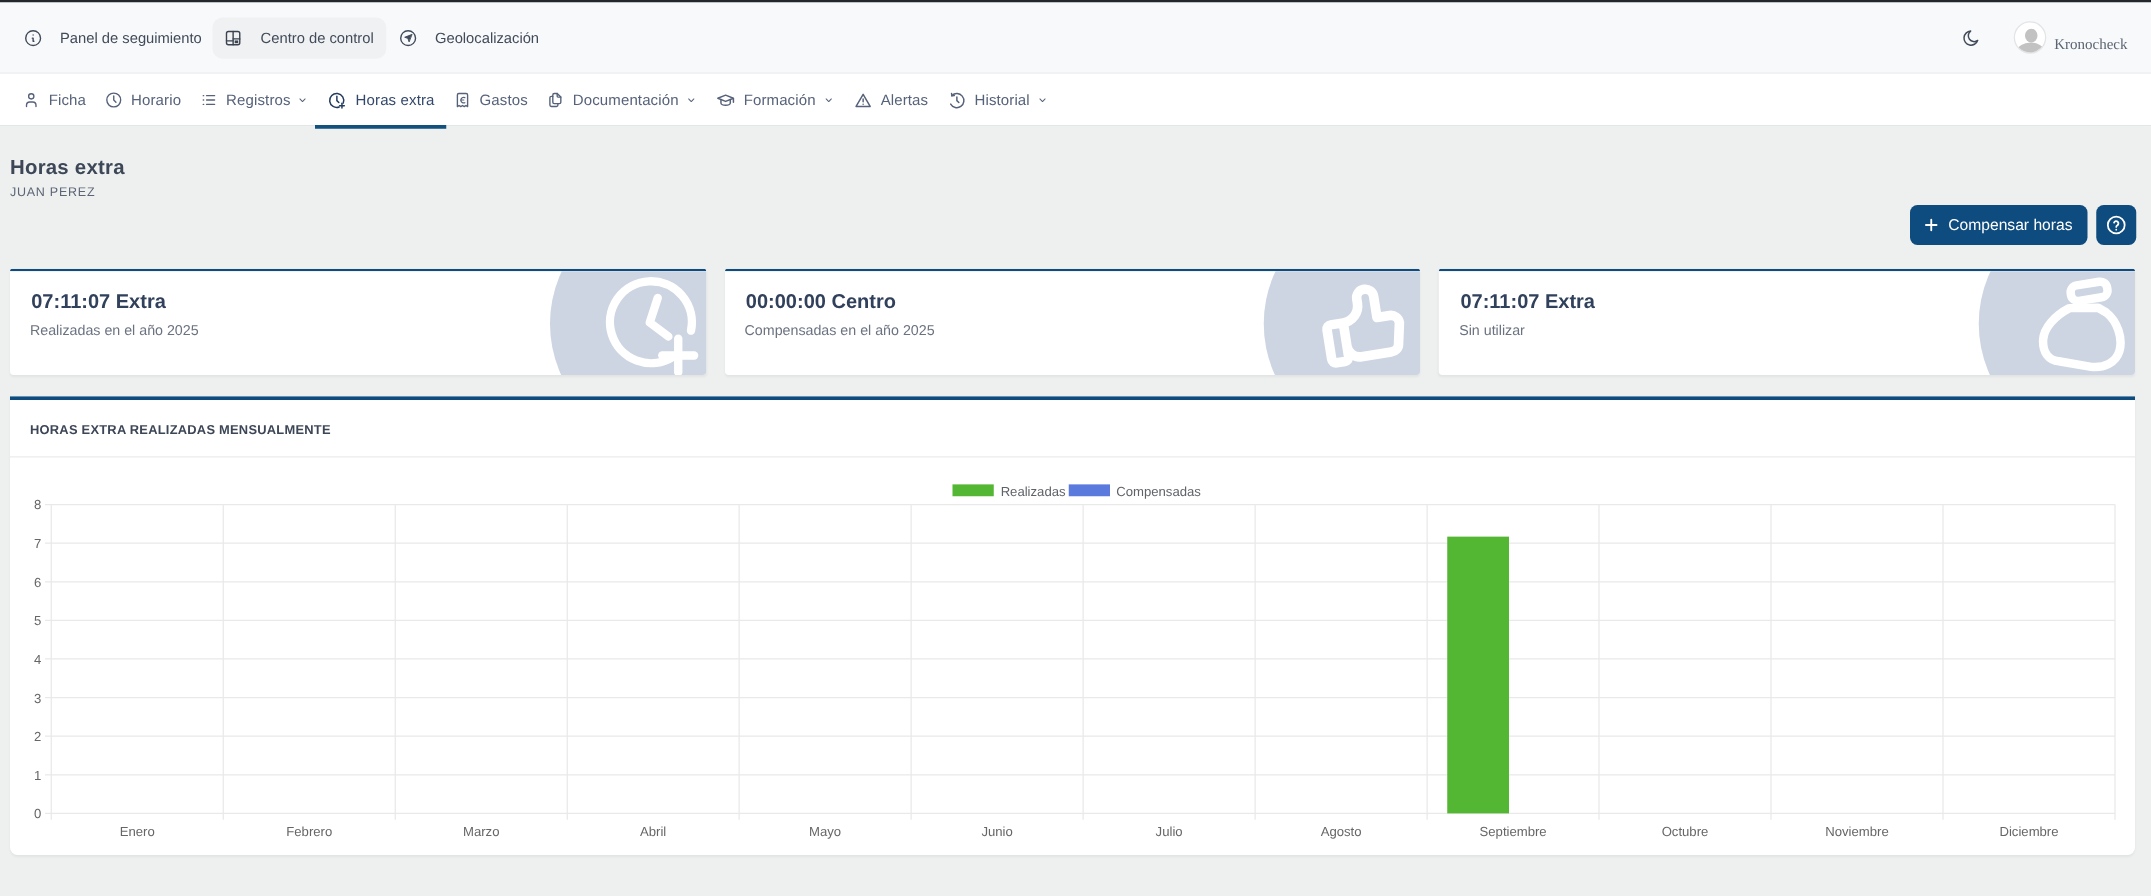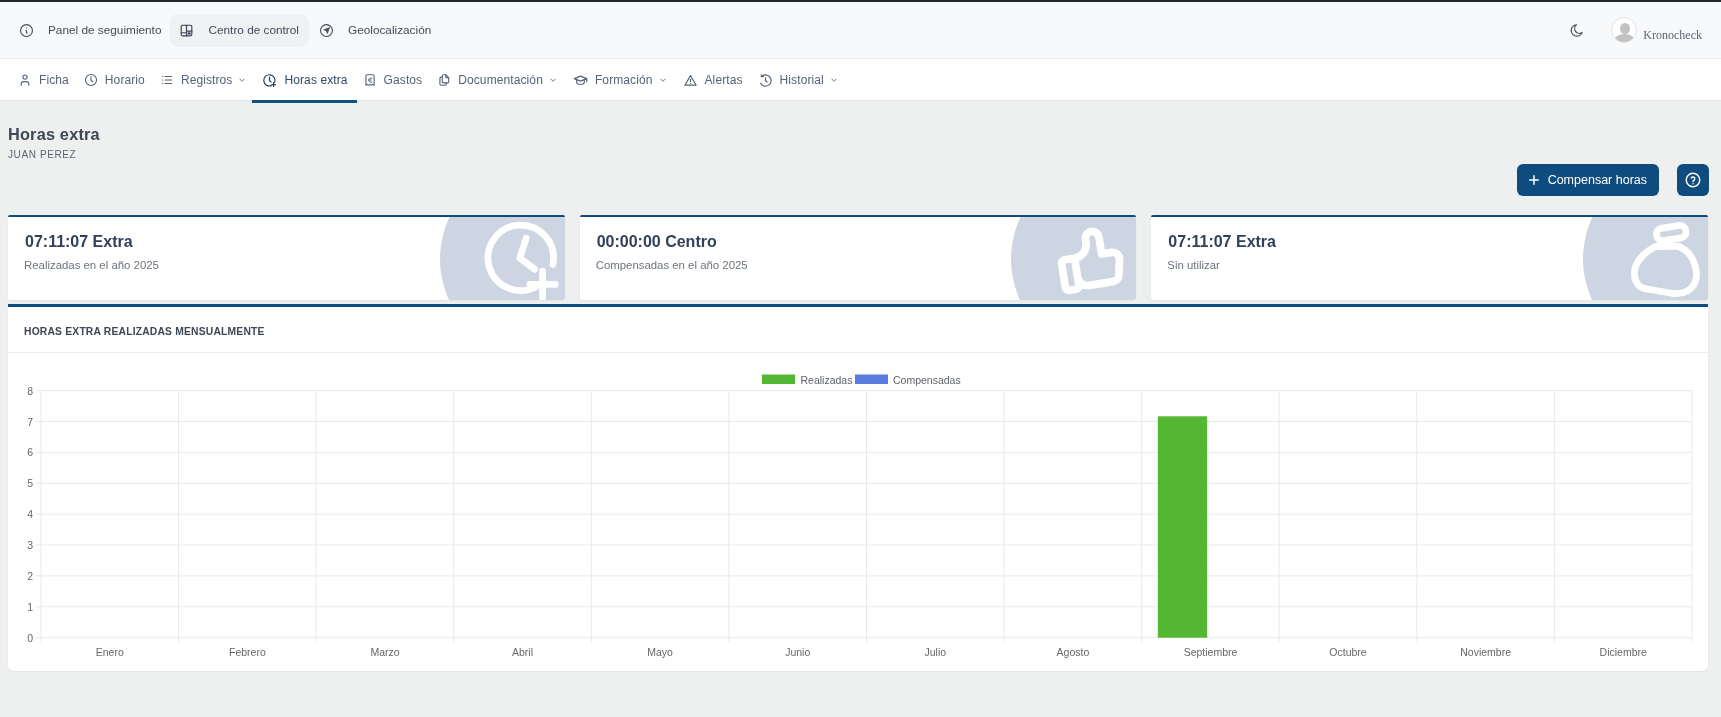--- a/index.html
+++ b/index.html
@@ -24,33 +24,33 @@
   .tab { color:#56627a;justify-content:flex-end; }
   .tab + .tab { margin-left:15px; }
   .tab .chev { margin-left:-3px; }
   .tab.active { color:#32486b; }
   .tab.active::after { content:""; position:absolute; left:-10px; right:-9px; bottom:-2px; height:3px; background:#12507e; }
 
   .pagehead { position:absolute; left:8px; top:125px; }
   .pagehead h1 { font-size:16.3px; font-weight:700; color:#3e4758; letter-spacing:0.2px; }
   .pagehead .sub { margin-top:5px; font-size:10px; letter-spacing:0.6px; color:#5c6574; font-weight:400; }
 
-  .btnrow { position:absolute; right:12px; top:164px; display:flex; gap:18px; }
+  .btnrow { position:absolute; right:12px; top:164px; display:flex; gap:7px; }
   .btn-primary { height:32px; background:#0e4b7e; border-radius:6px; color:#fff; display:flex; align-items:center; font-size:12.5px; padding:0 12px 0 11px; }
   .btn-primary .plus { margin-right:8px; display:flex; }
   .btn-help { width:32px; height:32px; background:#0e4b7e; border-radius:6px; display:flex; align-items:center; justify-content:center; }
 
   .cards { position:absolute; left:8px; top:215px; width:1700px; display:flex; gap:15px; }
   .card { flex:1 1 0; height:85px; background:#fff; border-top:2.5px solid #0e4b7e; border-radius:2px 2px 3px 3px; position:relative; overflow:hidden; box-shadow:0 1px 2px rgba(0,0,0,0.05); }
   .card .circle { position:absolute; width:196px; height:196px; border-radius:50%; background:#ccd5e1; right:-71px; top:50%; transform:translateY(-50%); }
   .card .cicon { position:absolute; }
   .card .t1 { position:absolute; left:17px; top:16px; font-size:16px; font-weight:700; color:#31405b; }
   .card .t2 { position:absolute; left:16px; top:42px; font-size:11.4px; color:#6b7280; }
 
-  .panel { position:absolute; left:8px; top:304px; width:1700px; height:367px; background:#fff; border-top:3px solid #0e4b7e; border-radius:0 0 6px 6px; box-shadow:0 1px 2px rgba(0,0,0,0.05); }
+  .panel { position:absolute; left:8px; top:317px; width:1700px; height:367px; background:#fff; border-top:3px solid #0e4b7e; border-radius:0 0 6px 6px; box-shadow:0 1px 2px rgba(0,0,0,0.05); }
   .panel .phead { height:46px; border-bottom:1px solid #ececec; display:flex; align-items:center; padding-left:16px; padding-top:3px; }
   .panel .phead .ptitle { font-size:10.3px; font-weight:700; color:#3d4656; letter-spacing:0.2px; }
   .chartbox { position:relative; width:1700px; height:317px; }
 </style>
 </head>
 <body>
   <div class="topline"></div>
 
   <div class="topbar">
     <div class="left">

